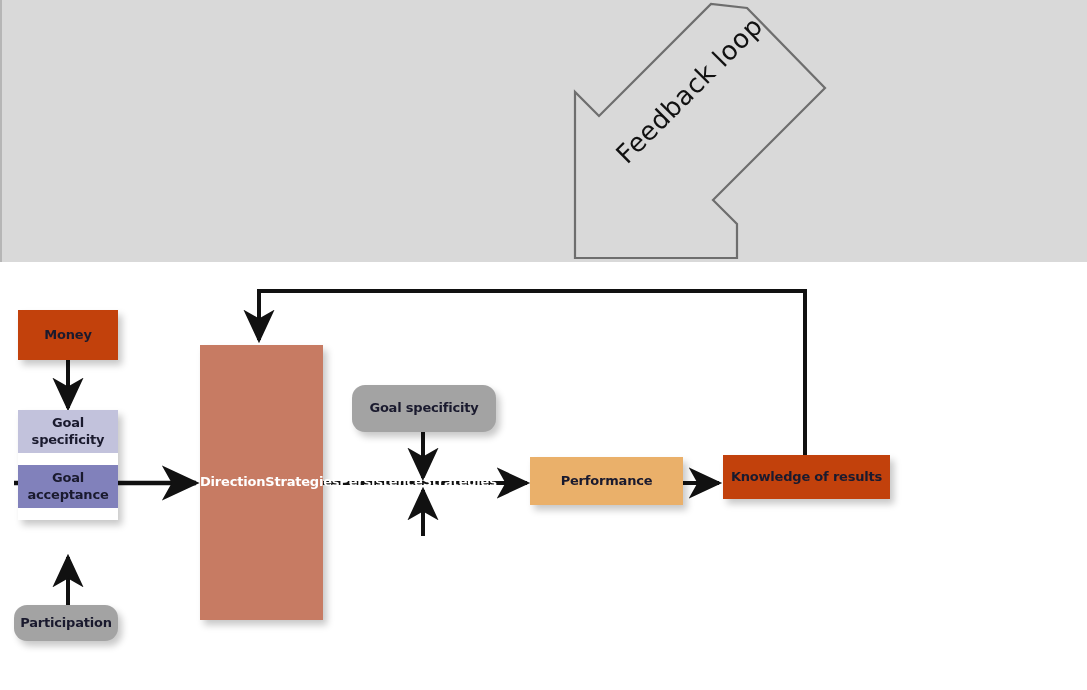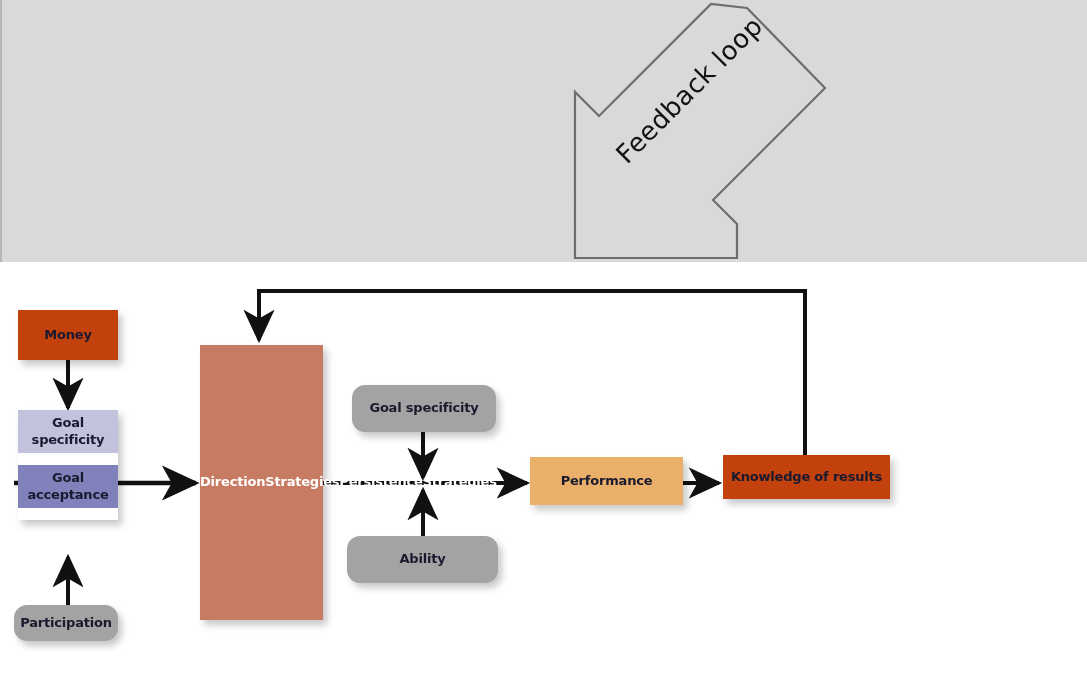--- a/index.html
+++ b/index.html
@@ -210,23 +210,20 @@
       <span class="line">Direction</span>
       <span class="line">Strategies</span>
       <span class="line">Persistence</span>
       <span class="line">Strategies</span>
     </div>
 
     <div class="node blue" style="left:352px; top:123px; width:144px; height:47px;">
       <span>Goal specificity</span>
     </div>
 
-    <div class="node blue" style="left:347px; top:274px; width:151px; height:47px;">
-      <span>Ability</span>
-    </div>
 
     <div class="node orange" style="left:530px; top:195px; width:153px; height:48px;">
       <span>Performance</span>
     </div>
 
     <div class="node lav" style="left:723px; top:193px; width:167px; height:44px;">
       <span>Knowledge of results</span>
     </div>
 
   </div>

